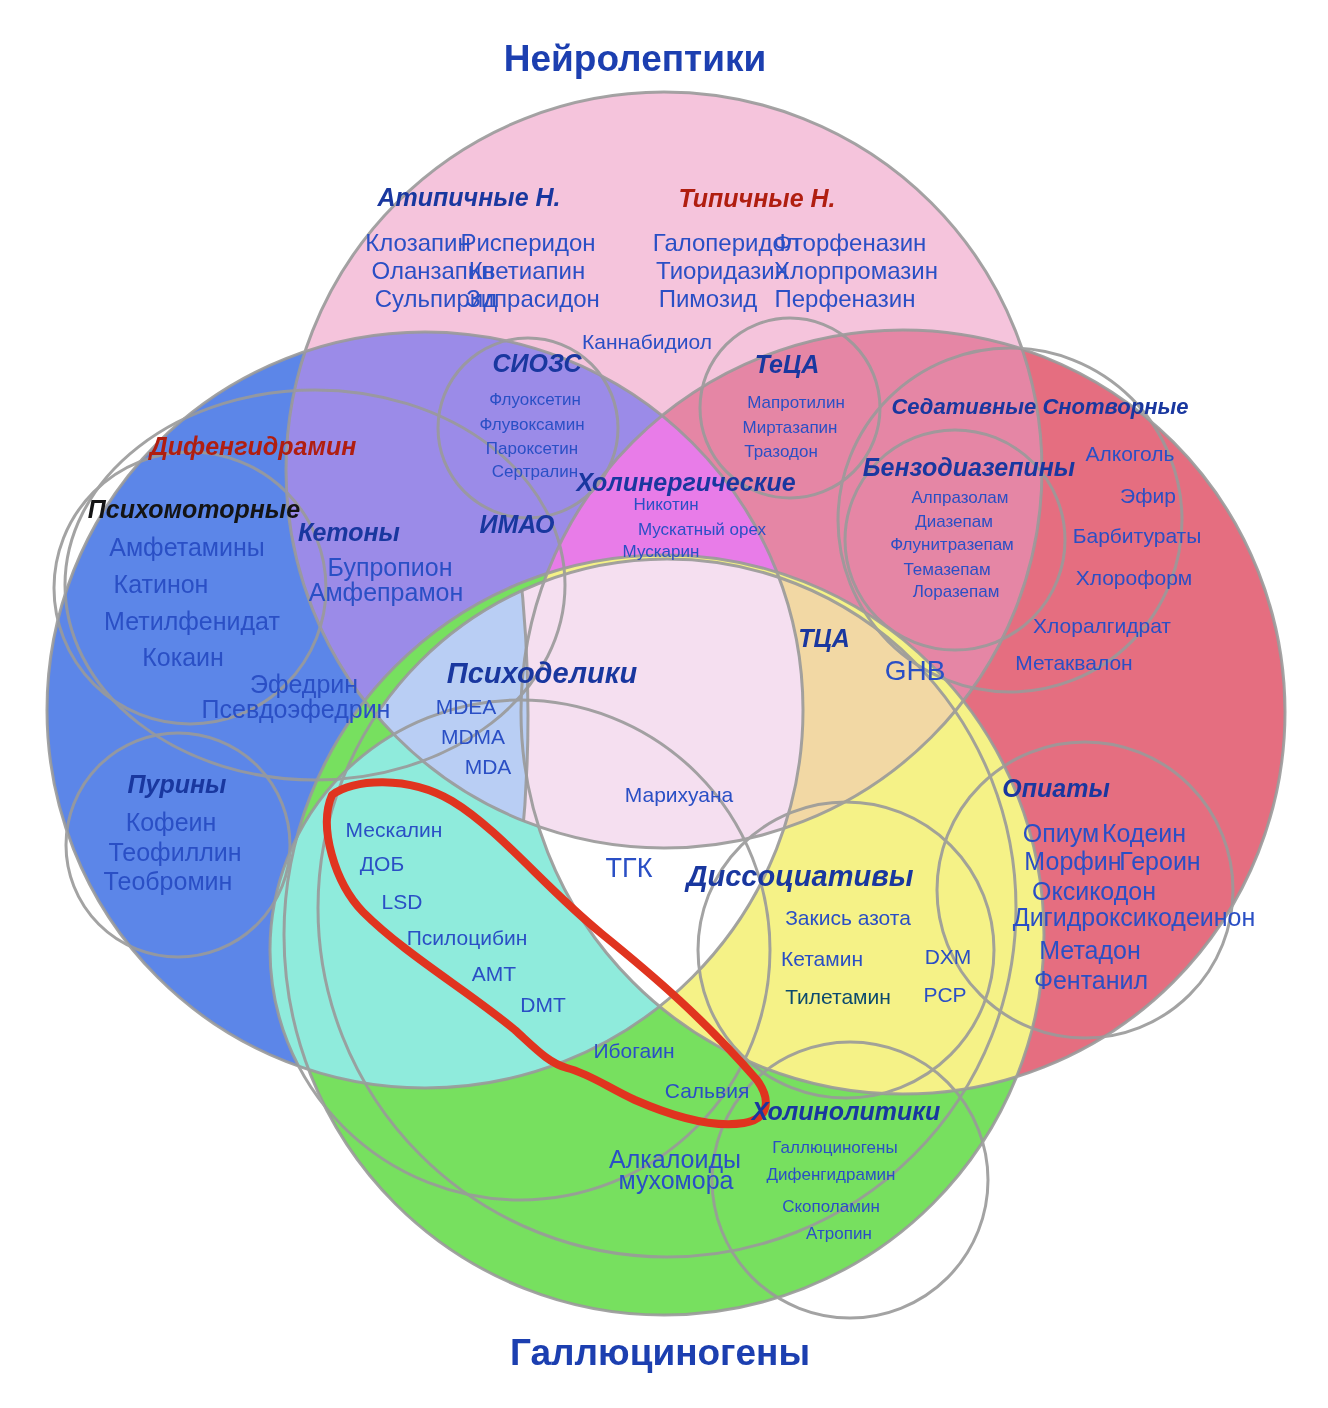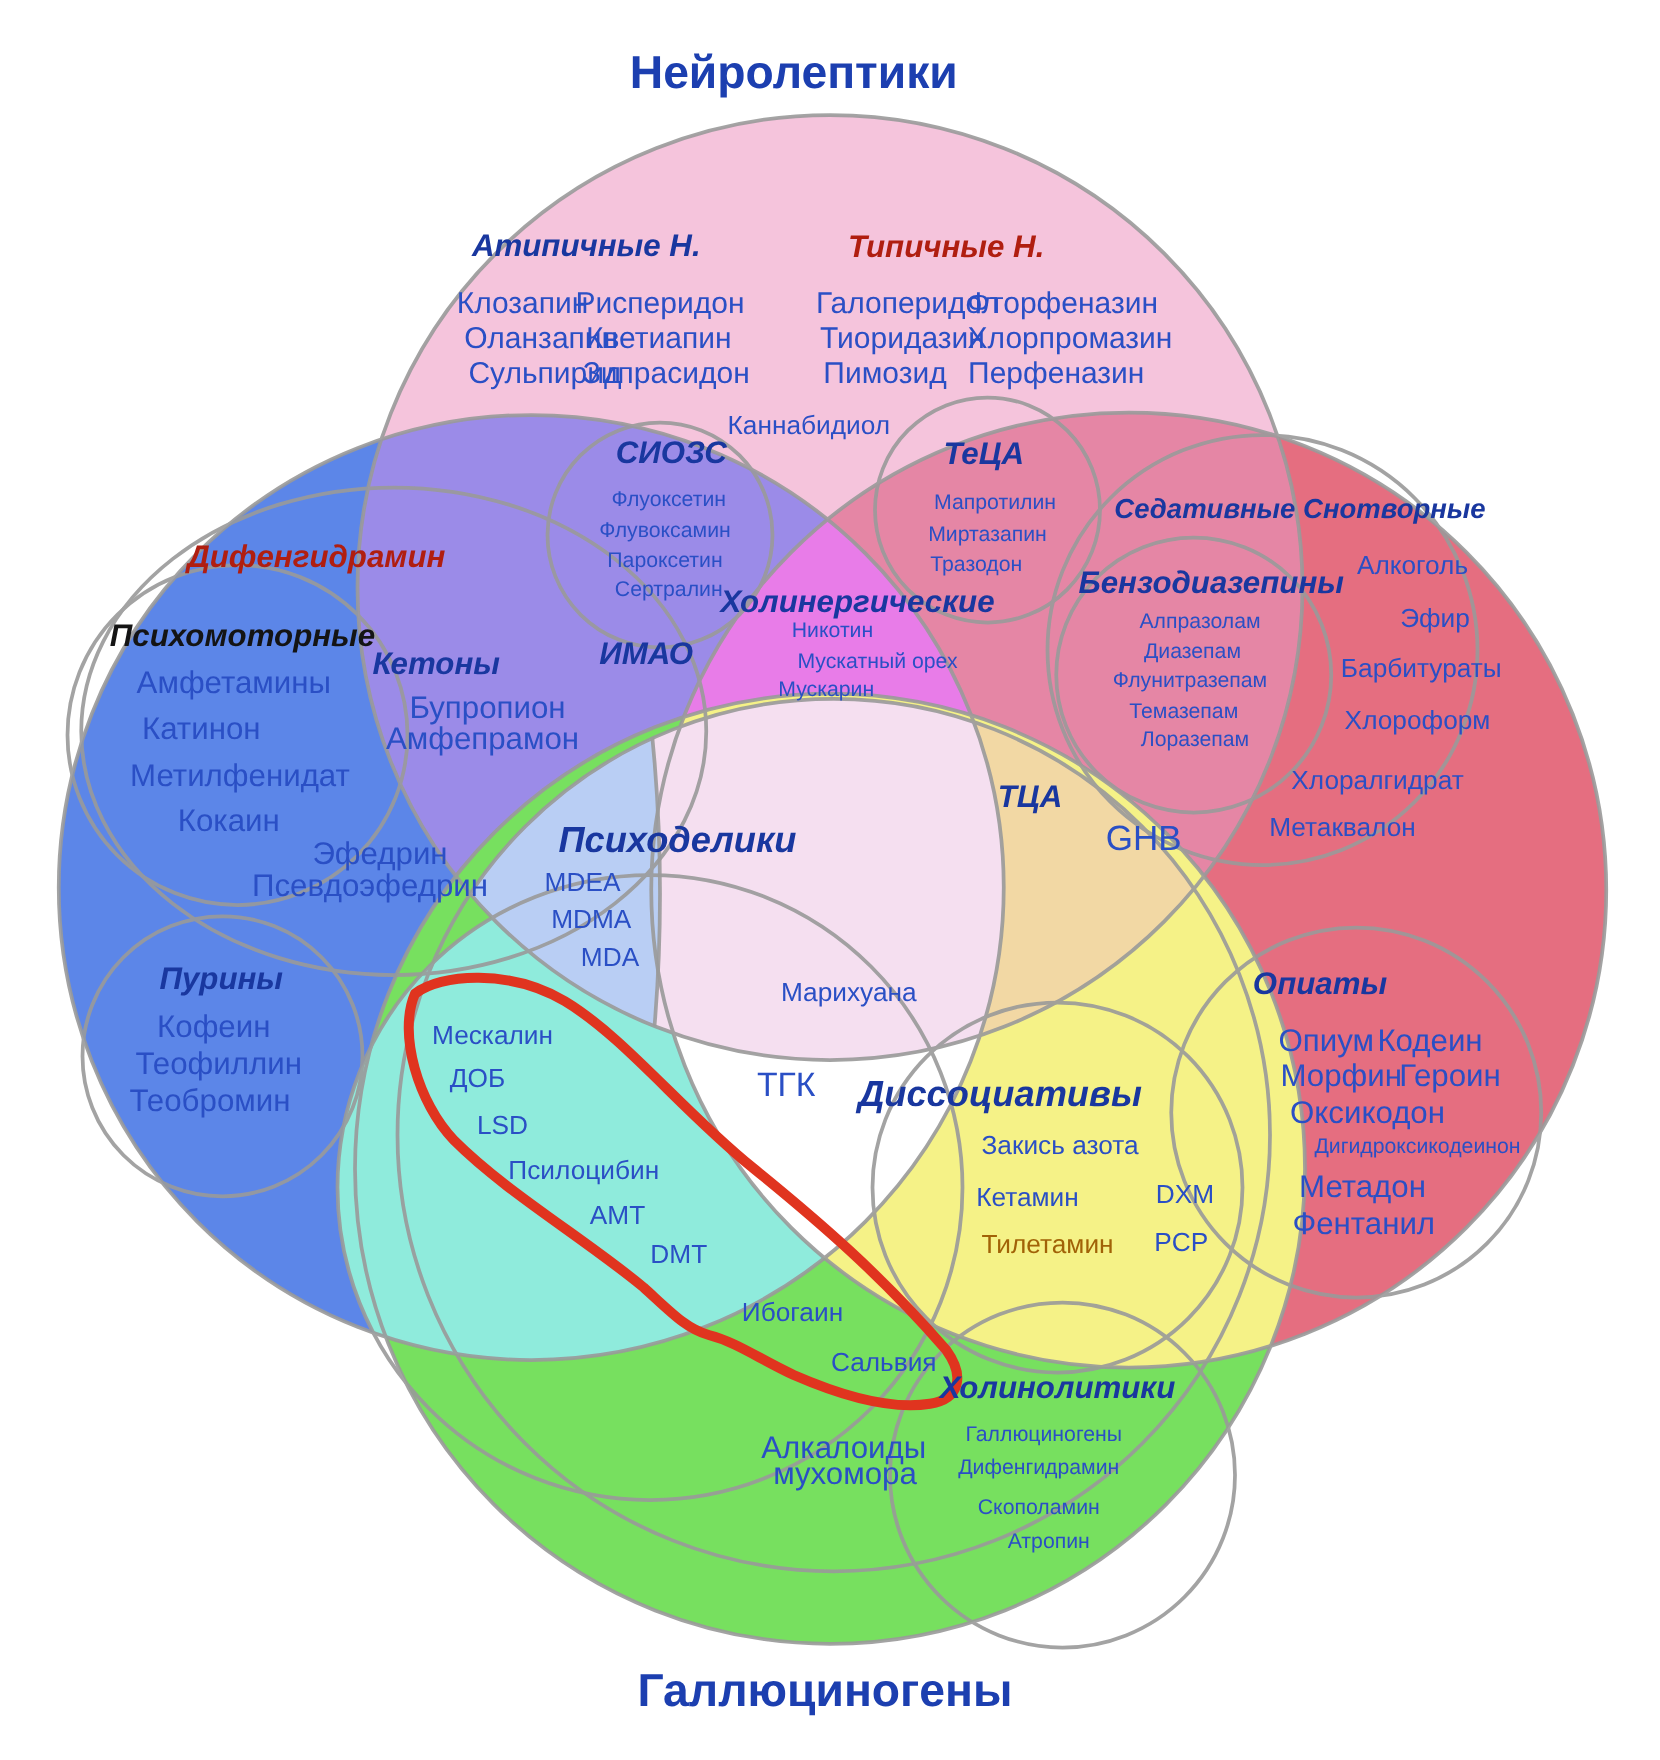--- a/index.html
+++ b/index.html
@@ -6,22 +6,22 @@
   #stage{position:relative;width:1328px;height:1408px;background:#ffffff;overflow:hidden;
          font-family:"Liberation Sans","DejaVu Sans",sans-serif;}
   #venn{position:absolute;left:0;top:0;}
   .lbl{position:absolute;transform:translate(-50%,-50%);white-space:nowrap;line-height:1;}
   .title{font-size:37px;font-weight:bold;color:#1C3FB0;}
   .grp{font-size:25px;font-weight:bold;font-style:italic;color:#19379F;}
   .grp.big{font-size:29px;}
   .grp.red{color:#B01E10;}
   .grp.black{color:#141414;}
   .it{font-size:25px;color:#2A4FC5;}
-  .it.red{color:#a16207;}
-  .s19{font-size:17px;}
+  .it.red{color:#0c4a6e;}
+  .s19{font-size:25px;}
   .s23{font-size:17px;}
   .s24{font-size:24px;}
   .s26{font-size:21px;}
   .s27{font-size:27px;}
   .s28{font-size:28px;}
 </style>
 </head>
 <body>
 
 <div id="stage">

